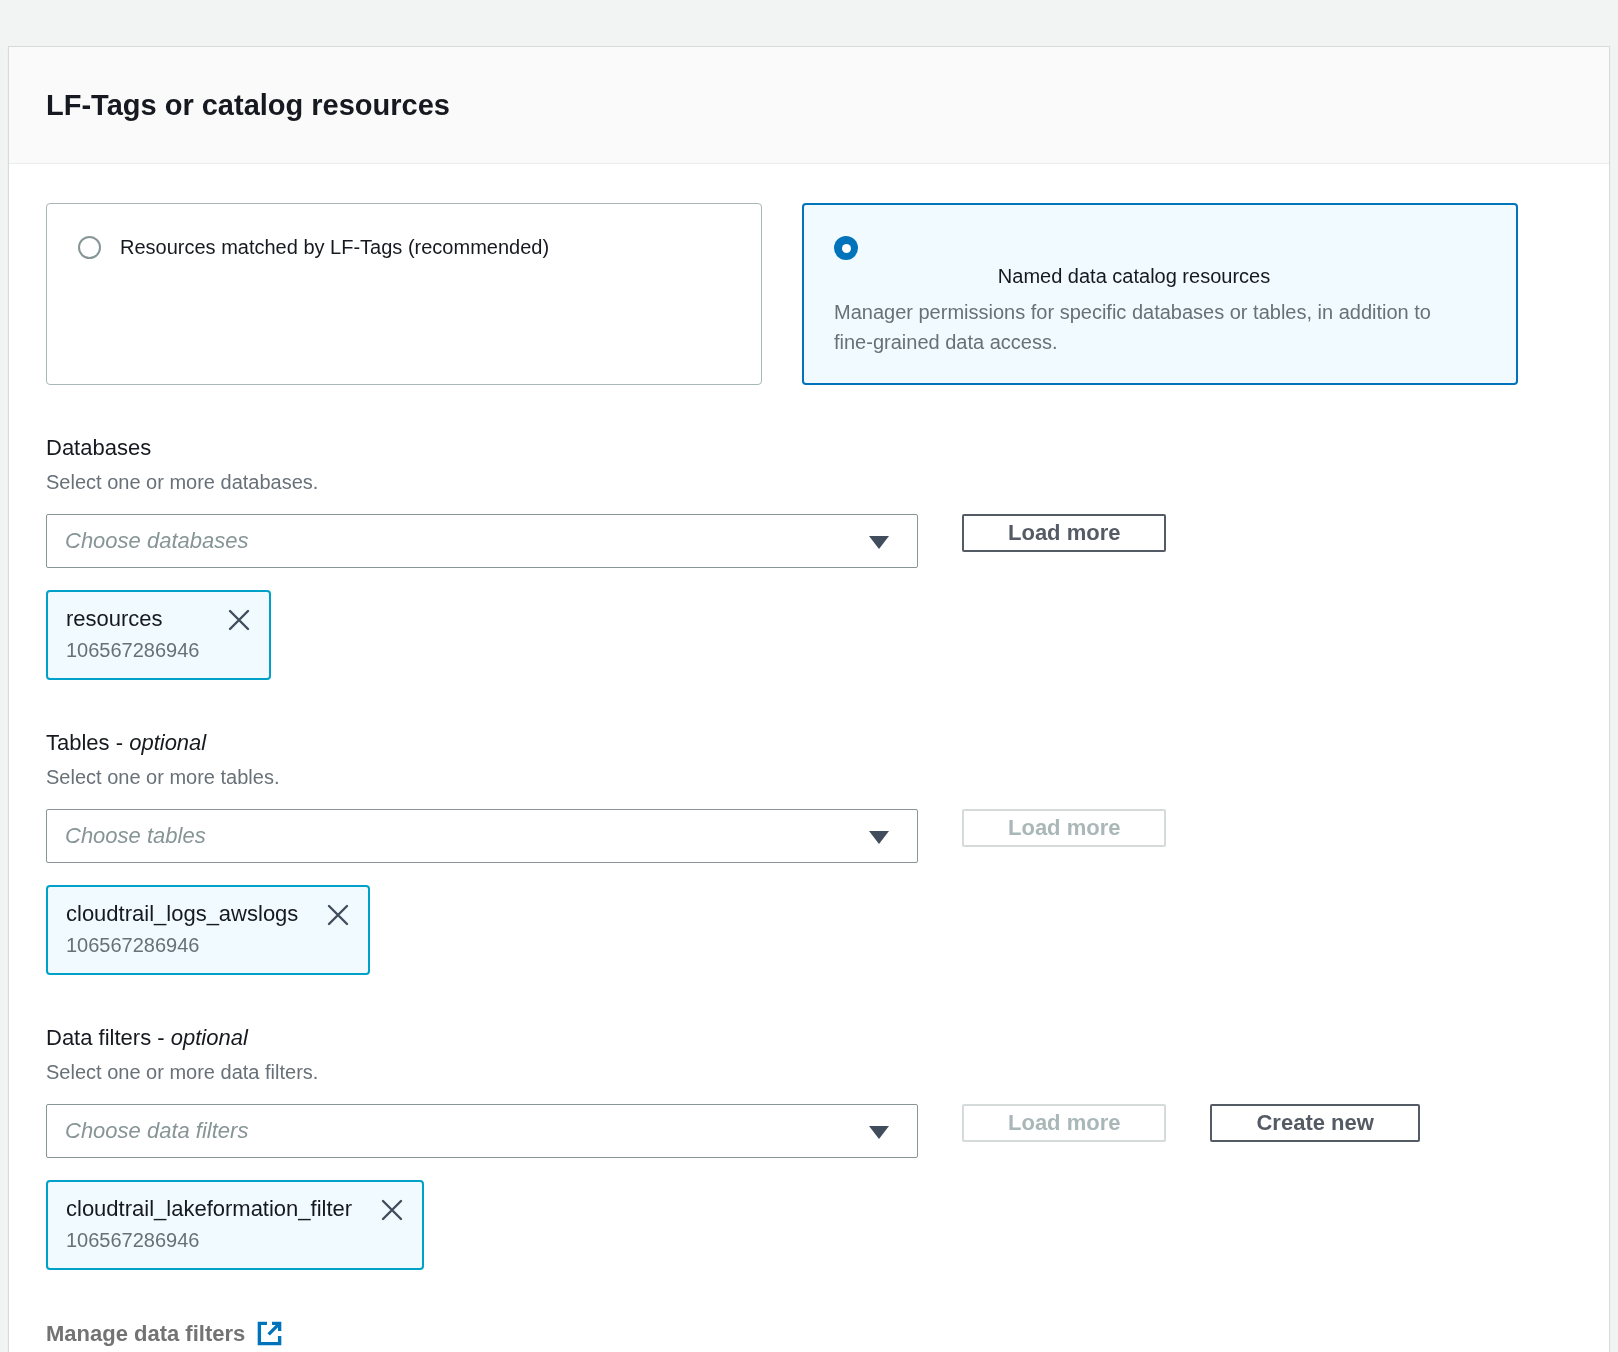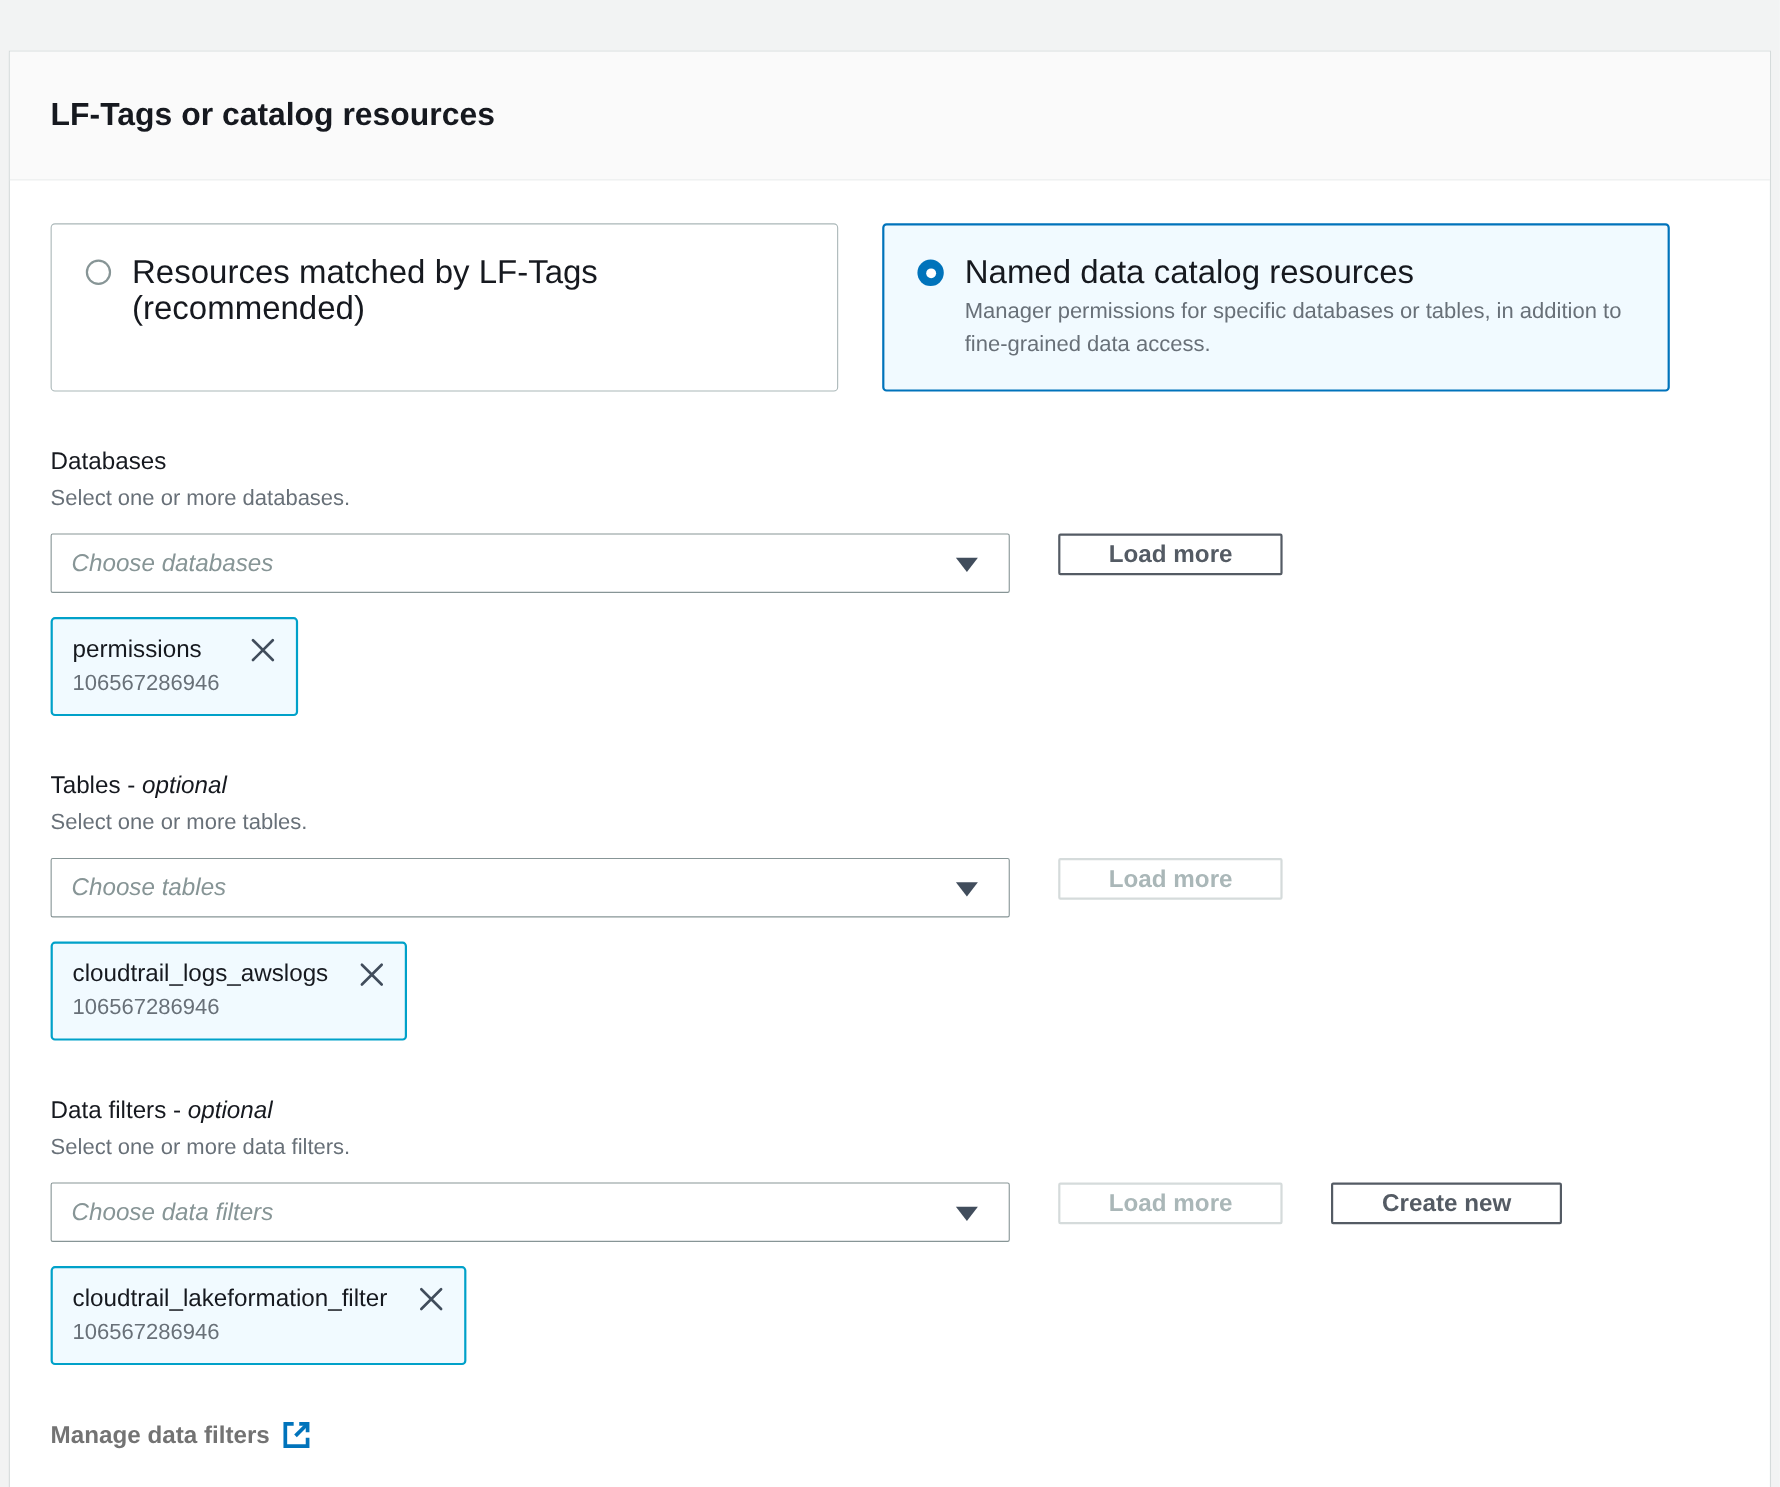--- a/index.html
+++ b/index.html
@@ -39,20 +39,21 @@
     background: #ffffff;
     padding: 27px 31px;
     display: flex;
     align-items: flex-start;
     cursor: pointer;
   }
   .tile.selected {
     border: 2px solid #0073bb;
     background: #f1faff;
     padding: 26px 30px;
+    flex-direction: column;
   }
   .radio {
     flex: 0 0 auto;
     width: 23px; height: 23px;
     border-radius: 50%;
     border: 2px solid #879596;
     background: #ffffff;
     margin-top: 5px;
     margin-right: 19px;
     position: relative;
@@ -64,21 +65,21 @@
   }
   .radio.checked::after {
     content: "";
     position: absolute;
     left: 50%; top: 50%;
     width: 9px; height: 9px;
     margin: -4.5px 0 0 -4.5px;
     border-radius: 50%;
     background: #ffffff;
   }
-  .tile-label { font-size: 30px; line-height: 33px; color: #16191f; }
+  .tile-label { font-size: 20px; line-height: 33px; color: #16191f; text-align: center; }
   .tile-desc  { font-size: 20px; line-height: 30px; color: #687078; margin-top: 4px; max-width: 600px; }
 
   
   .section { margin-top: 48px; }
   .section:first-of-type { margin-top: 0; }
   .section-heading { font-size: 22px; line-height: 30px; color: #16191f; font-weight: 400; }
   .section-heading em { font-style: italic; }
   .section-desc { font-size: 20px; line-height: 28px; color: #687078; margin-top: 5px; }
 
   .controls { display: flex; gap: 44px; margin-top: 18px; align-items: stretch; }
@@ -197,21 +198,21 @@
       <div class="section-desc">Select one or more databases.</div>
       <div class="controls">
         <div class="select-wrap">
           <input type="text" placeholder="Choose databases" style="">
           <span class="caret"></span>
         </div>
         <button class="btn">Load more</button>
       </div>
       <div class="token">
         <div>
-          <div class="token-name">permissions</div>
+          <div class="token-name">resources</div>
           <div class="token-id">106567286946</div>
         </div>
         <span class="token-close">
           <svg viewBox="0 0 24 24" fill="none" stroke="#414d5c" stroke-width="2.4" stroke-linecap="round">
             <path d="M3 3 L21 21 M21 3 L3 21"></path>
           </svg>
         </span>
       </div>
     </div>
 

